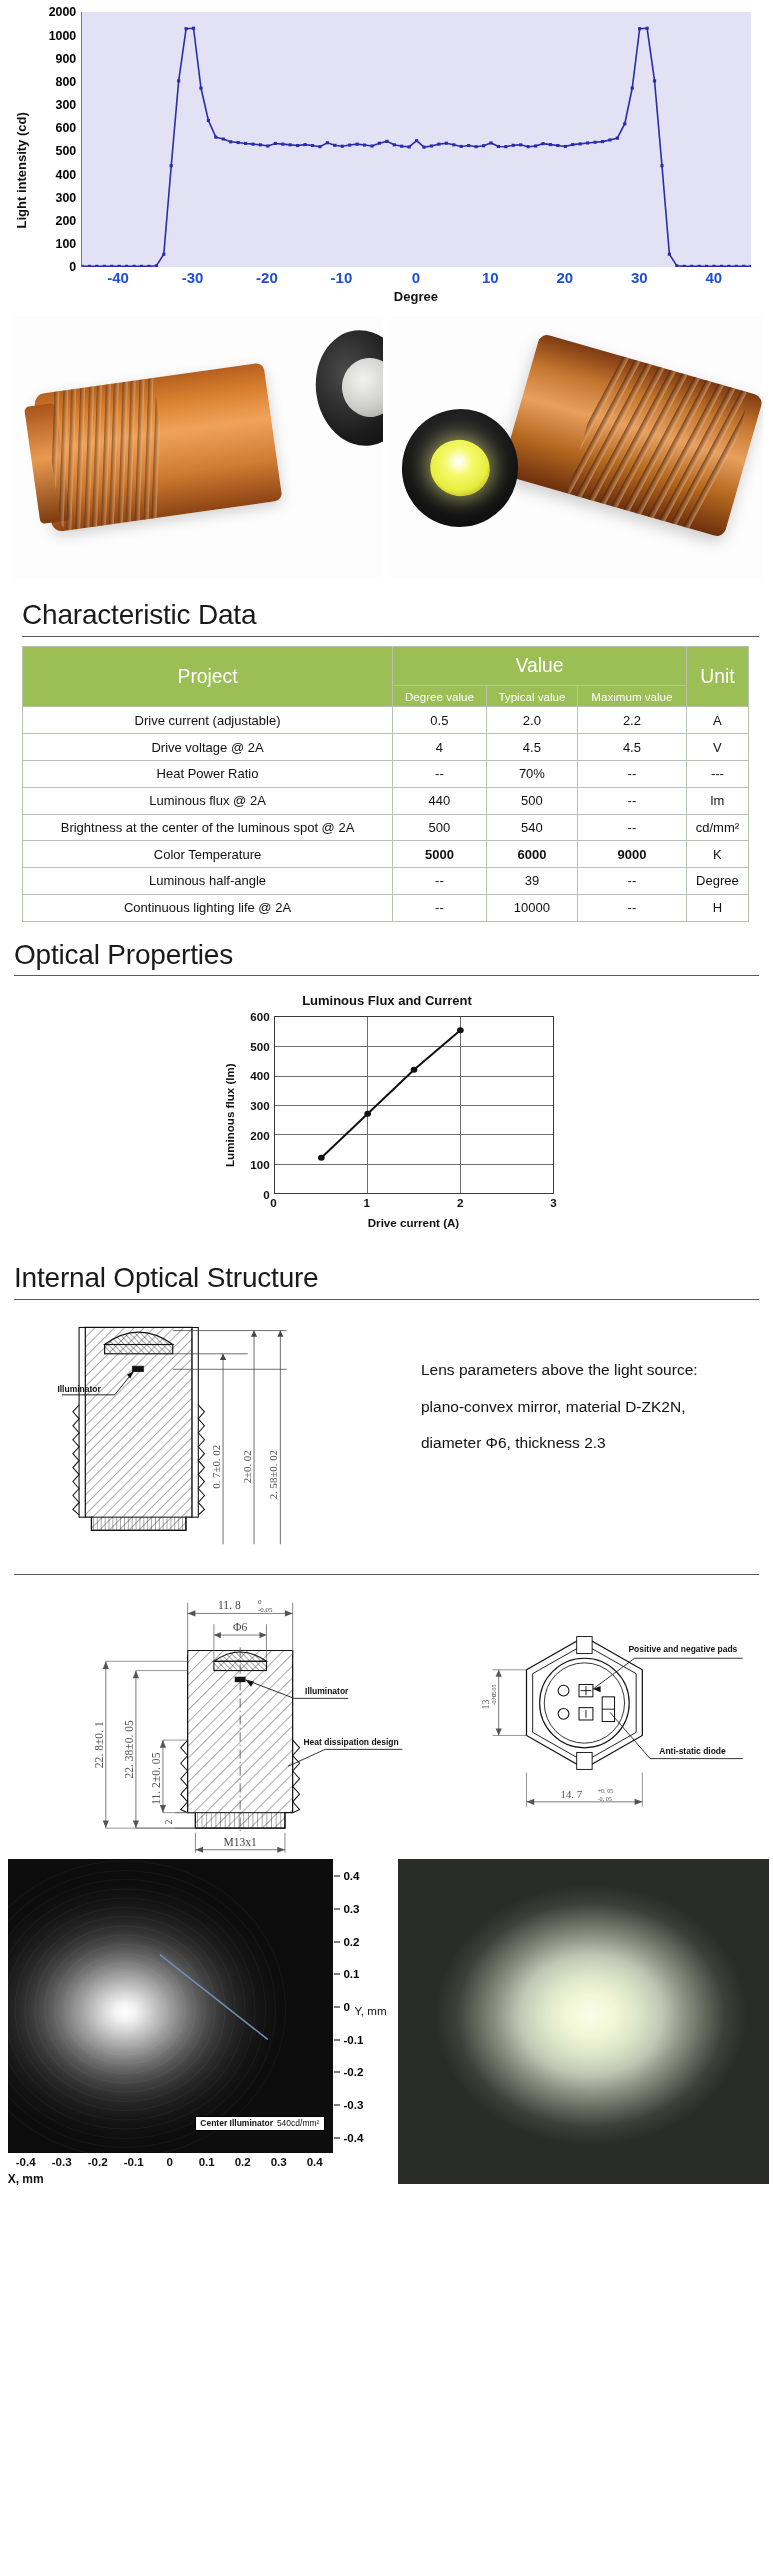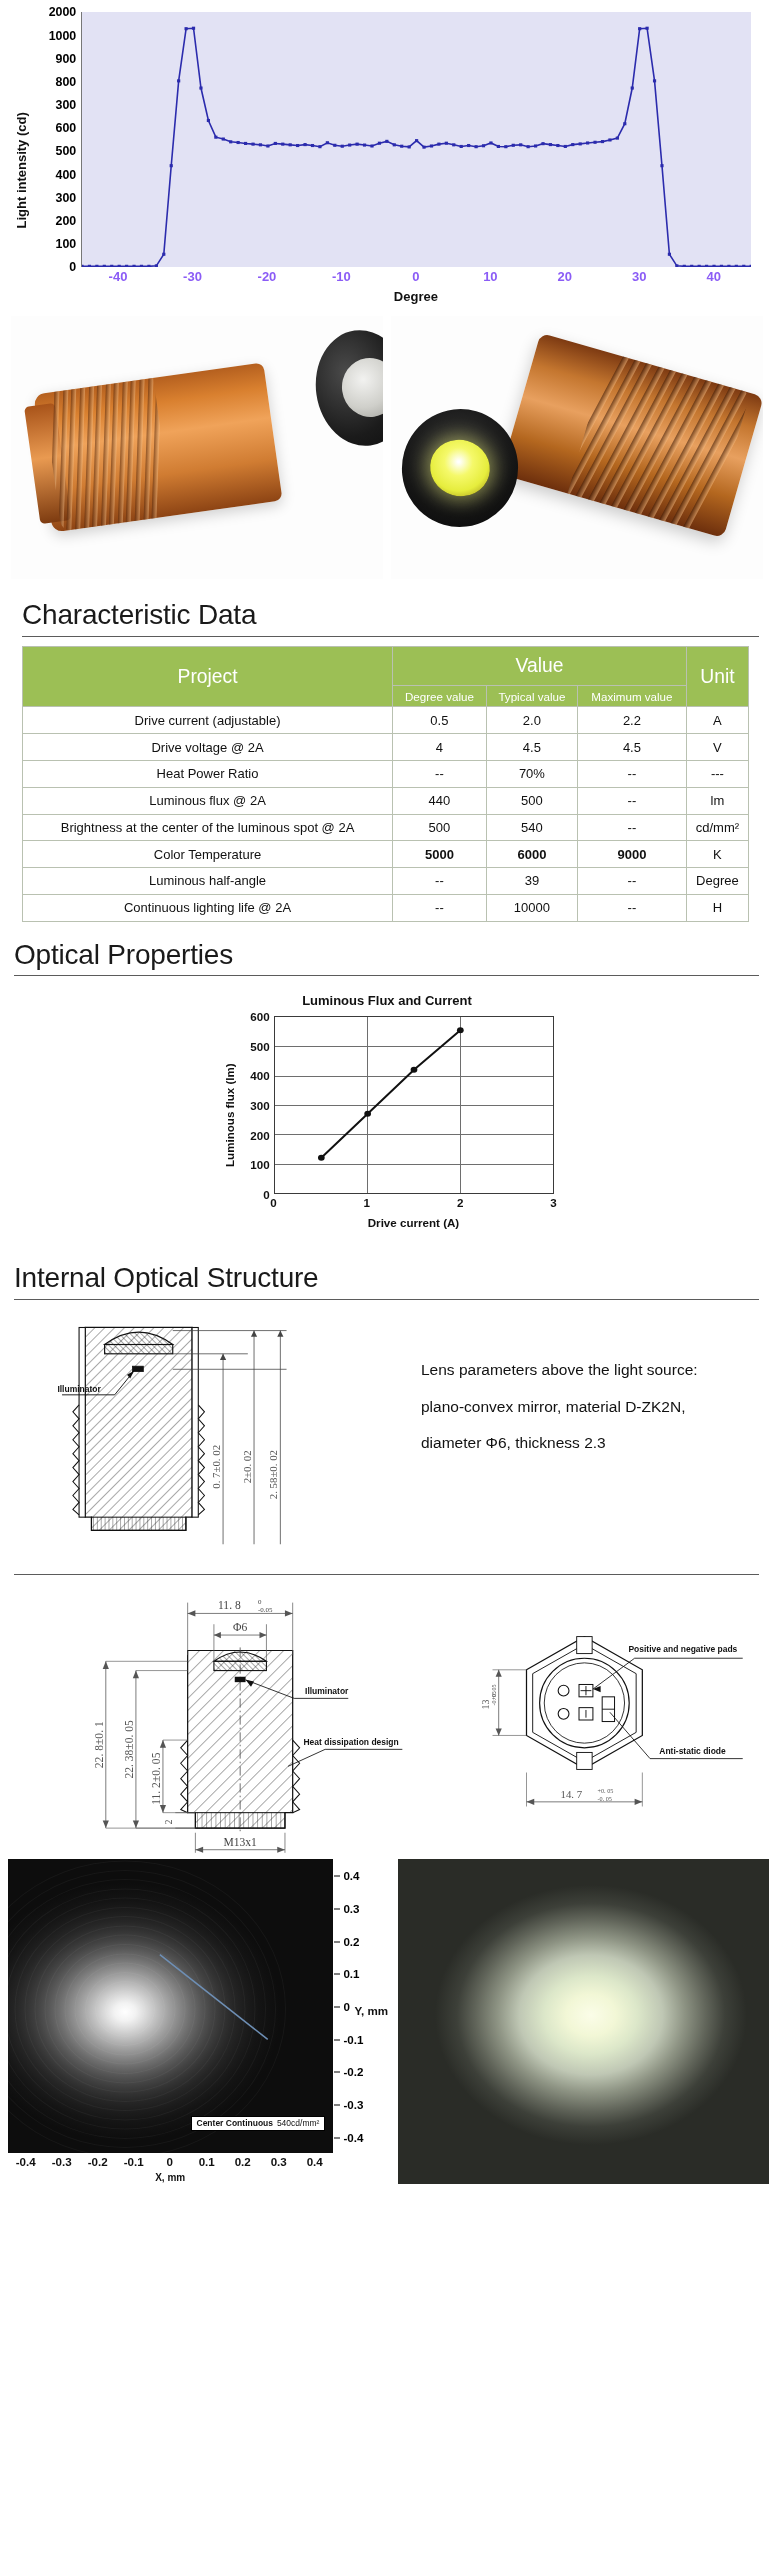--- a/index.html
+++ b/index.html
@@ -58,21 +58,21 @@
     background:#fff;
     overflow:hidden;
   }
   .lli-band { position:absolute; left:0; right:0; background:#e2e2f4; }
   .lli-vline { position:absolute; top:0; bottom:0; width:0.8px; background:#c9c9de; }
   .lli-xaxis {
     position:relative; height:20px; margin-left:0;
   }
   .lli-xaxis span {
     position:absolute; top:1.5px; transform:translateX(-50%);
-    font-size:13px; font-weight:700; color:#8b5cf6;
+    font-size:15px; font-weight:700; color:#1d4ed8;
   }
   .lli-xlab { text-align:center; font-size:13px; font-weight:700; margin-top:1.5px; }
 
   
   .photos { display:flex; gap:7.7px; padding:7.7px 10.8px 6.2px 10.8px; }
   .photo { flex:1; height:263px; position:relative; overflow:hidden; background:#fdfdfd; }
 
   
   .barrel-scene { position:absolute; inset:0; }
   .barrel {
@@ -206,24 +206,24 @@
   .ls-rings i {
     position:absolute; border-radius:50%;
     border:0.8px solid rgba(255,255,255,.045);
     left:50%; top:50%; transform:translate(-50%,-50%);
   }
   .ls-yticks { position:absolute; left:328px; top:0; height:294px; width:54px; }
   .ls-yticks span { position:absolute; left:10.8px; transform:translateY(-50%); font-size:11.6px; font-weight:700; color:#000; }
   .ls-yticks span::before {
     content:""; position:absolute; left:-9.3px; top:50%; width:6.2px; height:0.8px; background:#000;
   }
-  .ls-ylab { position:absolute; left:350px; top:145px; font-size:11.6px; font-weight:700; }
+  .ls-ylab { position:absolute; left:350px; top:145px; font-size:11.6px; font-weight:400; }
   .ls-xticks { position:relative; width:325px; height:17px; margin-left:3.1px; }
   .ls-xticks span { position:absolute; top:1.5px; transform:translateX(-50%); font-size:11.6px; font-weight:700; }
-  .ls-xlab { width:325px; margin-left:3.1px; text-align:center; font-size:10px; font-weight:700; margin-top:1.5px; }
+  .ls-xlab { width:325px; margin-left:3.1px; font-size:12px; font-weight:700; margin-top:1.5px; }
   .ls-callout {
     position:absolute; right:7.7px; bottom:21.7px;
     background:#fff; border:0.8px solid #000;
     padding:2.3px 4.6px; font-size:8.5px; font-weight:700;
     display:flex; align-items:center; gap:3.9px; line-height:1.05;
   }
   .ls-callout .cb-val { font-weight:400; font-size:8.5px; }
   .ls-leader { position:absolute; left:147px; top:91px; width:116px; height:94px; }
   .ls-right { flex:1; }
   .ls-photo {
@@ -782,21 +782,21 @@
               <i style="width: 241px; height: 223px; margin-left: -45px; margin-top: 3.1px;"></i>
               <i style="width: 261px; height: 241px; margin-left: -45px; margin-top: 3.1px;"></i>
               <i style="width: 282px; height: 260px; margin-left: -45px; margin-top: 3.1px;"></i>
               <i style="width: 302px; height: 278px; margin-left: -45px; margin-top: 3.1px;"></i>
               <i style="width: 322px; height: 297px; margin-left: -45px; margin-top: 3.1px;"></i>
             </div>
           <svg class="ls-leader" viewBox="0 0 150 122">
             <line x1="6" y1="6" x2="146" y2="116" stroke="#6e8fb5" stroke-width="2"></line>
           </svg>
           <div class="ls-callout">
-            <span>Center Continuous</span>
+            <span>Center Illuminator</span>
             <span class="cb-val">540cd/mm²</span>
           </div>
         </div>
         <div class="ls-yticks" id="lsYticks">
             <span style="top: 16.3px;">0.4</span>
             <span style="top: 49px;">0.3</span>
             <span style="top: 82px;">0.2</span>
             <span style="top: 114px;">0.1</span>
             <span style="top: 147px;">0</span>
             <span style="top: 180px;">-0.1</span>

